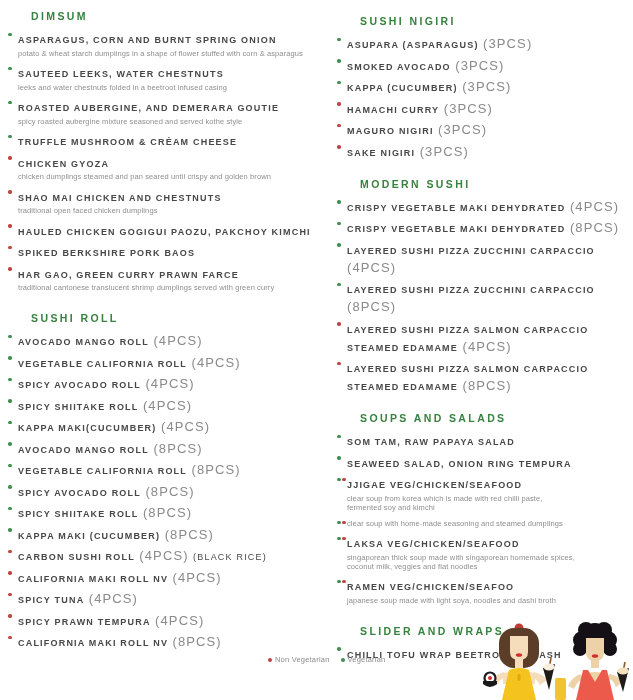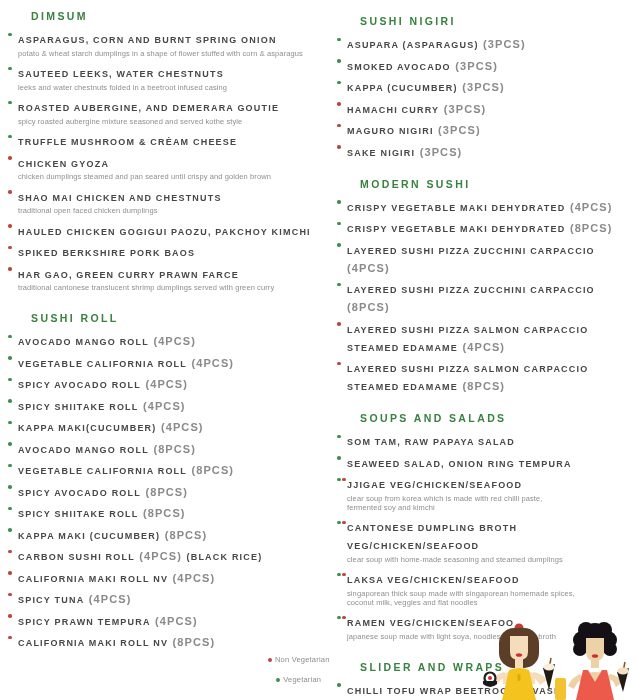--- a/index.html
+++ b/index.html
@@ -23,36 +23,36 @@
   .bullets{flex:none;width:10px;display:flex;gap:1.5px;padding-top:3.5px;}
   .dot{width:3.5px;height:3.5px;border-radius:50%;}
   .dot.veg{background:var(--veg,#3f8f4f);}
   .dot.nonveg{background:var(--nonveg,#bf4440);}
   .item-body{flex:1;min-width:0;}
   .lbl{
     font-size:9px;font-weight:bold;letter-spacing:1.2px;
     color:var(--item,#474747);line-height:11.5px;white-space:pre-line;
   }
   .qty{
-    font-size:11px;font-weight:bold;letter-spacing:1.1px;
+    font-size:13px;font-weight:normal;letter-spacing:1.1px;
     color:var(--qty,#8a8a8a);line-height:11.5px;
   }
   .sfx{
-    font-size:9px;font-weight:bold;letter-spacing:1.2px;
+    font-size:9px;font-weight:normal;letter-spacing:1.2px;
     color:var(--item,#474747);line-height:11.5px;text-align:right;
   }
   .desc{
     font-size:7.5px;letter-spacing:0.1px;color:var(--desc,#8f8f8f);
     line-height:9px;margin-top:1.5px;margin-bottom:2px;white-space:pre-line;
   }
   .col-left .desc{white-space:nowrap;}
   .legend{
     position:absolute;left:268px;top:655px;
     display:flex;align-items:center;gap:11px;
-    font-size:7.5px;color:#8d8d8d;letter-spacing:0.2px;flex-direction:column;
+    font-size:7.5px;color:#8d8d8d;letter-spacing:0.2px;
   }
   .legend .entry{display:flex;align-items:center;gap:3px;}
   .legend .dot{width:4px;height:4px;}
   .illustration{position:absolute;left:483px;top:622px;width:150px;height:78px;}
 </style>
 </head>
 <body>
 
 <div class="col col-left" id="col-0">
     <section class="menu-section">
@@ -307,22 +307,21 @@
           <span class="dot nonveg"></span>
         </span>
         <div class="item-body"><span class="lbl">JJIGAE VEG/CHICKEN/SEAFOOD</span><div class="desc">clear soup from korea which is made with red chilli paste,
 fermented soy and kimchi</div></div>
       </div>
       <div class="item">
         <span class="bullets">
           <span class="dot veg"></span>
           <span class="dot nonveg"></span>
         </span>
-        <div class="item-body"><span class="lbl">CANTONESE DUMPLING BROTH
-VEG/CHICKEN/SEAFOOD</span><div class="desc">clear soup with home-made seasoning and steamed dumplings</div></div>
+        <div class="item-body"><div class="desc">clear soup with home-made seasoning and steamed dumplings</div></div>
       </div>
       <div class="item">
         <span class="bullets">
           <span class="dot veg"></span>
           <span class="dot nonveg"></span>
         </span>
         <div class="item-body"><span class="lbl">LAKSA VEG/CHICKEN/SEAFOOD</span><div class="desc">singaporean thick soup made with singaporean homemade spices,
 coconut milk, veggies and flat noodles</div></div>
       </div>
       <div class="item">

